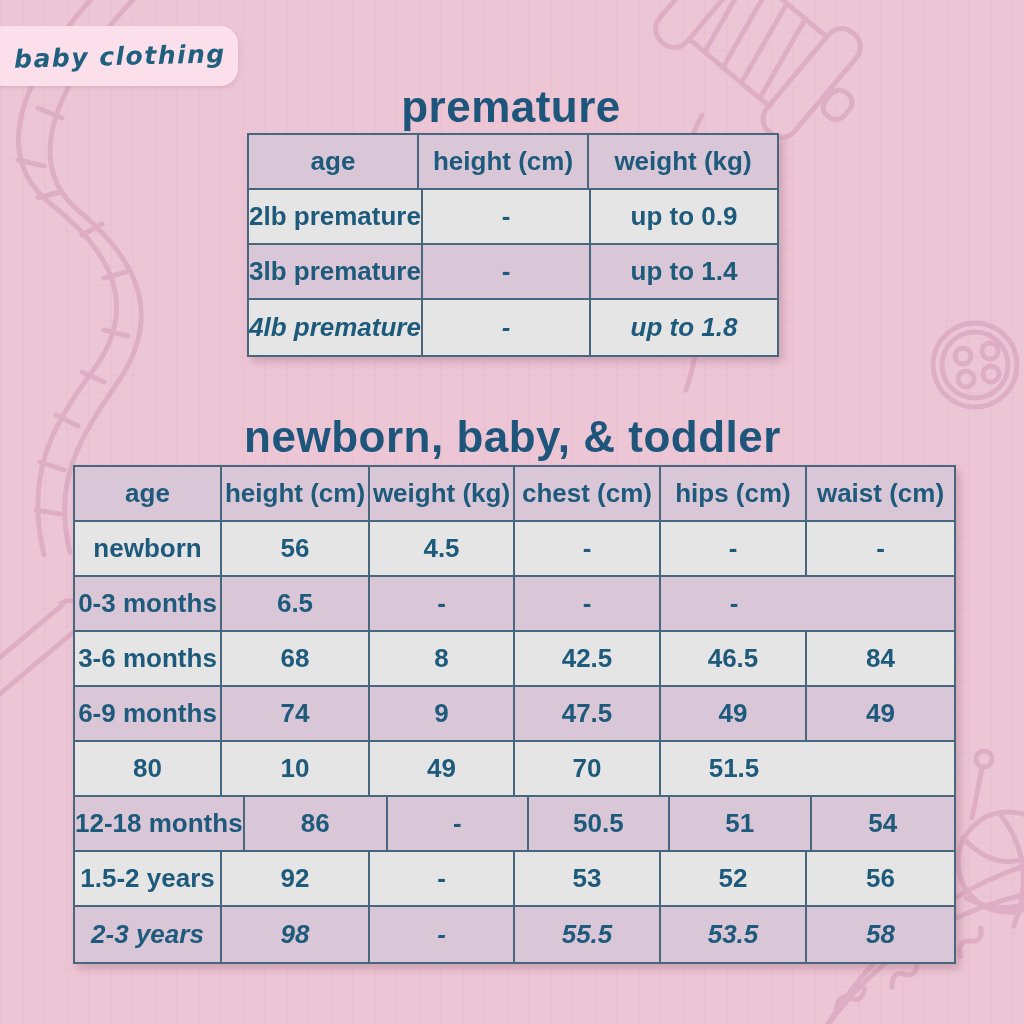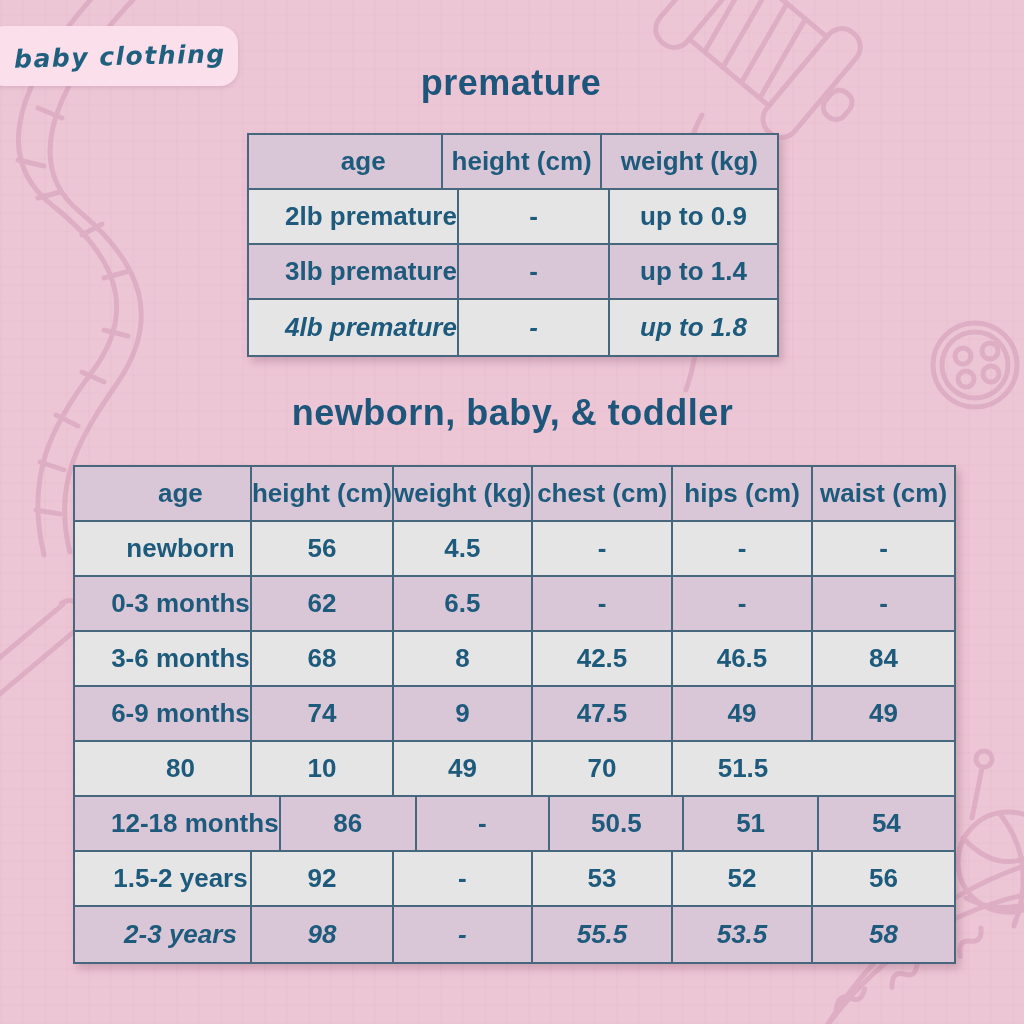--- a/index.html
+++ b/index.html
@@ -23,33 +23,32 @@
     display:flex;align-items:center;justify-content:center;padding-left:16px;
     box-shadow:1px 2px 4px rgba(150,100,125,0.18);
   }
   .badge span{
     font-family:"DejaVu Sans",sans-serif;font-style:italic;font-weight:700;
     font-size:25px;letter-spacing:1.5px;color:#1f607f;transform:rotate(-1.5deg);
   }
 
   .title{
     position:absolute;text-align:center;
-    font-size:36px;font-weight:700;color:#1e567b;letter-spacing:0.5px;
+    font-size:44px;font-weight:700;color:#1e567b;letter-spacing:0.5px;margin-top:20px;
   }
 
   .tbl{
     position:absolute;
     border:2px solid #47677f;
     box-shadow:4px 5px 8px rgba(150,95,120,0.35);
   }
   .trow{
     display:grid;grid-template-columns:var(--cols);
     height:55px;box-sizing:border-box;
     border-bottom:2px solid #47677f;
-    padding-left:36px;
   }
   .trow:last-child{border-bottom:none;font-style:italic;}
   .trow.lav{background:#d9c7d8;}
   .trow.pnk{background:#e5e5e5;}
   .cell{
     display:flex;align-items:center;justify-content:center;
     border-right:2px solid #47677f;box-sizing:border-box;
     font-size:26px;font-weight:700;color:#1e5a7b;white-space:nowrap;
   }
   .cell:last-child{border-right:none;}
@@ -164,21 +163,20 @@
     <div class="trow pnk">
       <div class="cell">newborn</div>
       <div class="cell">56</div>
       <div class="cell">4.5</div>
       <div class="cell">-</div>
       <div class="cell">-</div>
       <div class="cell">-</div>
     </div>
     <div class="trow lav">
       <div class="cell">0-3 months</div>
-      <div class="cell">62</div>
       <div class="cell">6.5</div>
       <div class="cell">-</div>
       <div class="cell">-</div>
       <div class="cell">-</div>
     </div>
     <div class="trow pnk">
       <div class="cell">3-6 months</div>
       <div class="cell">68</div>
       <div class="cell">8</div>
       <div class="cell">42.5</div>

